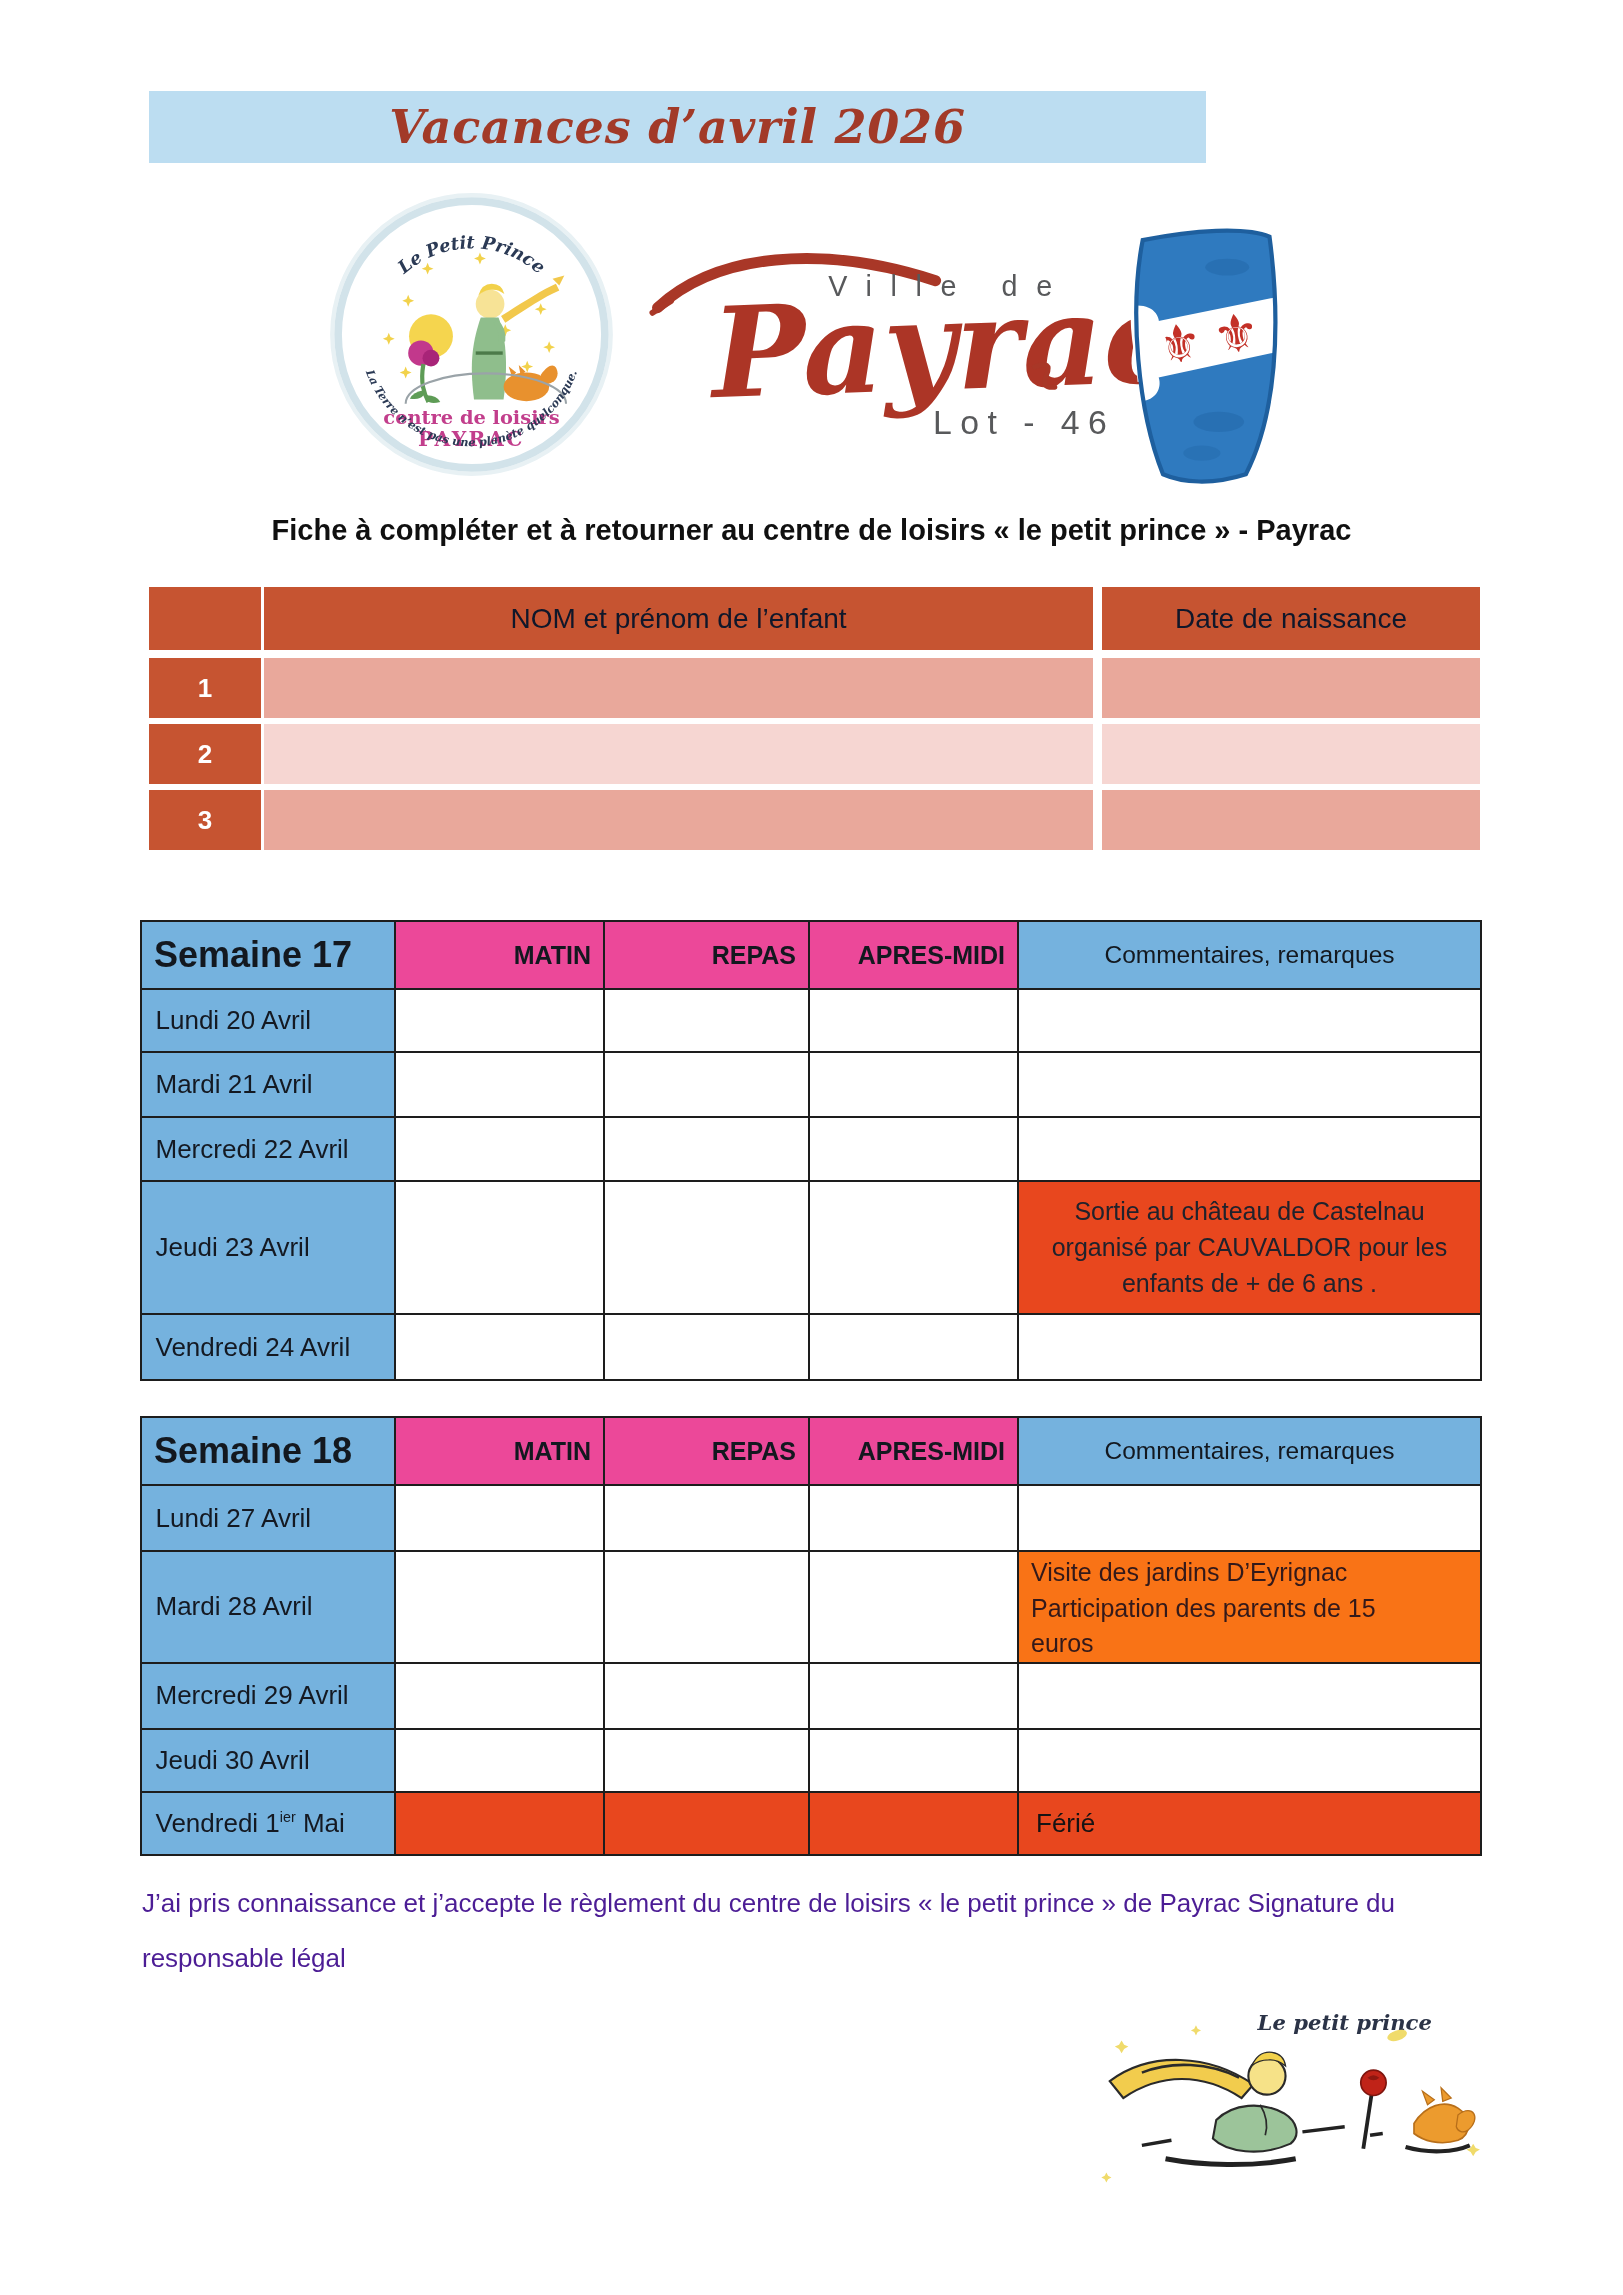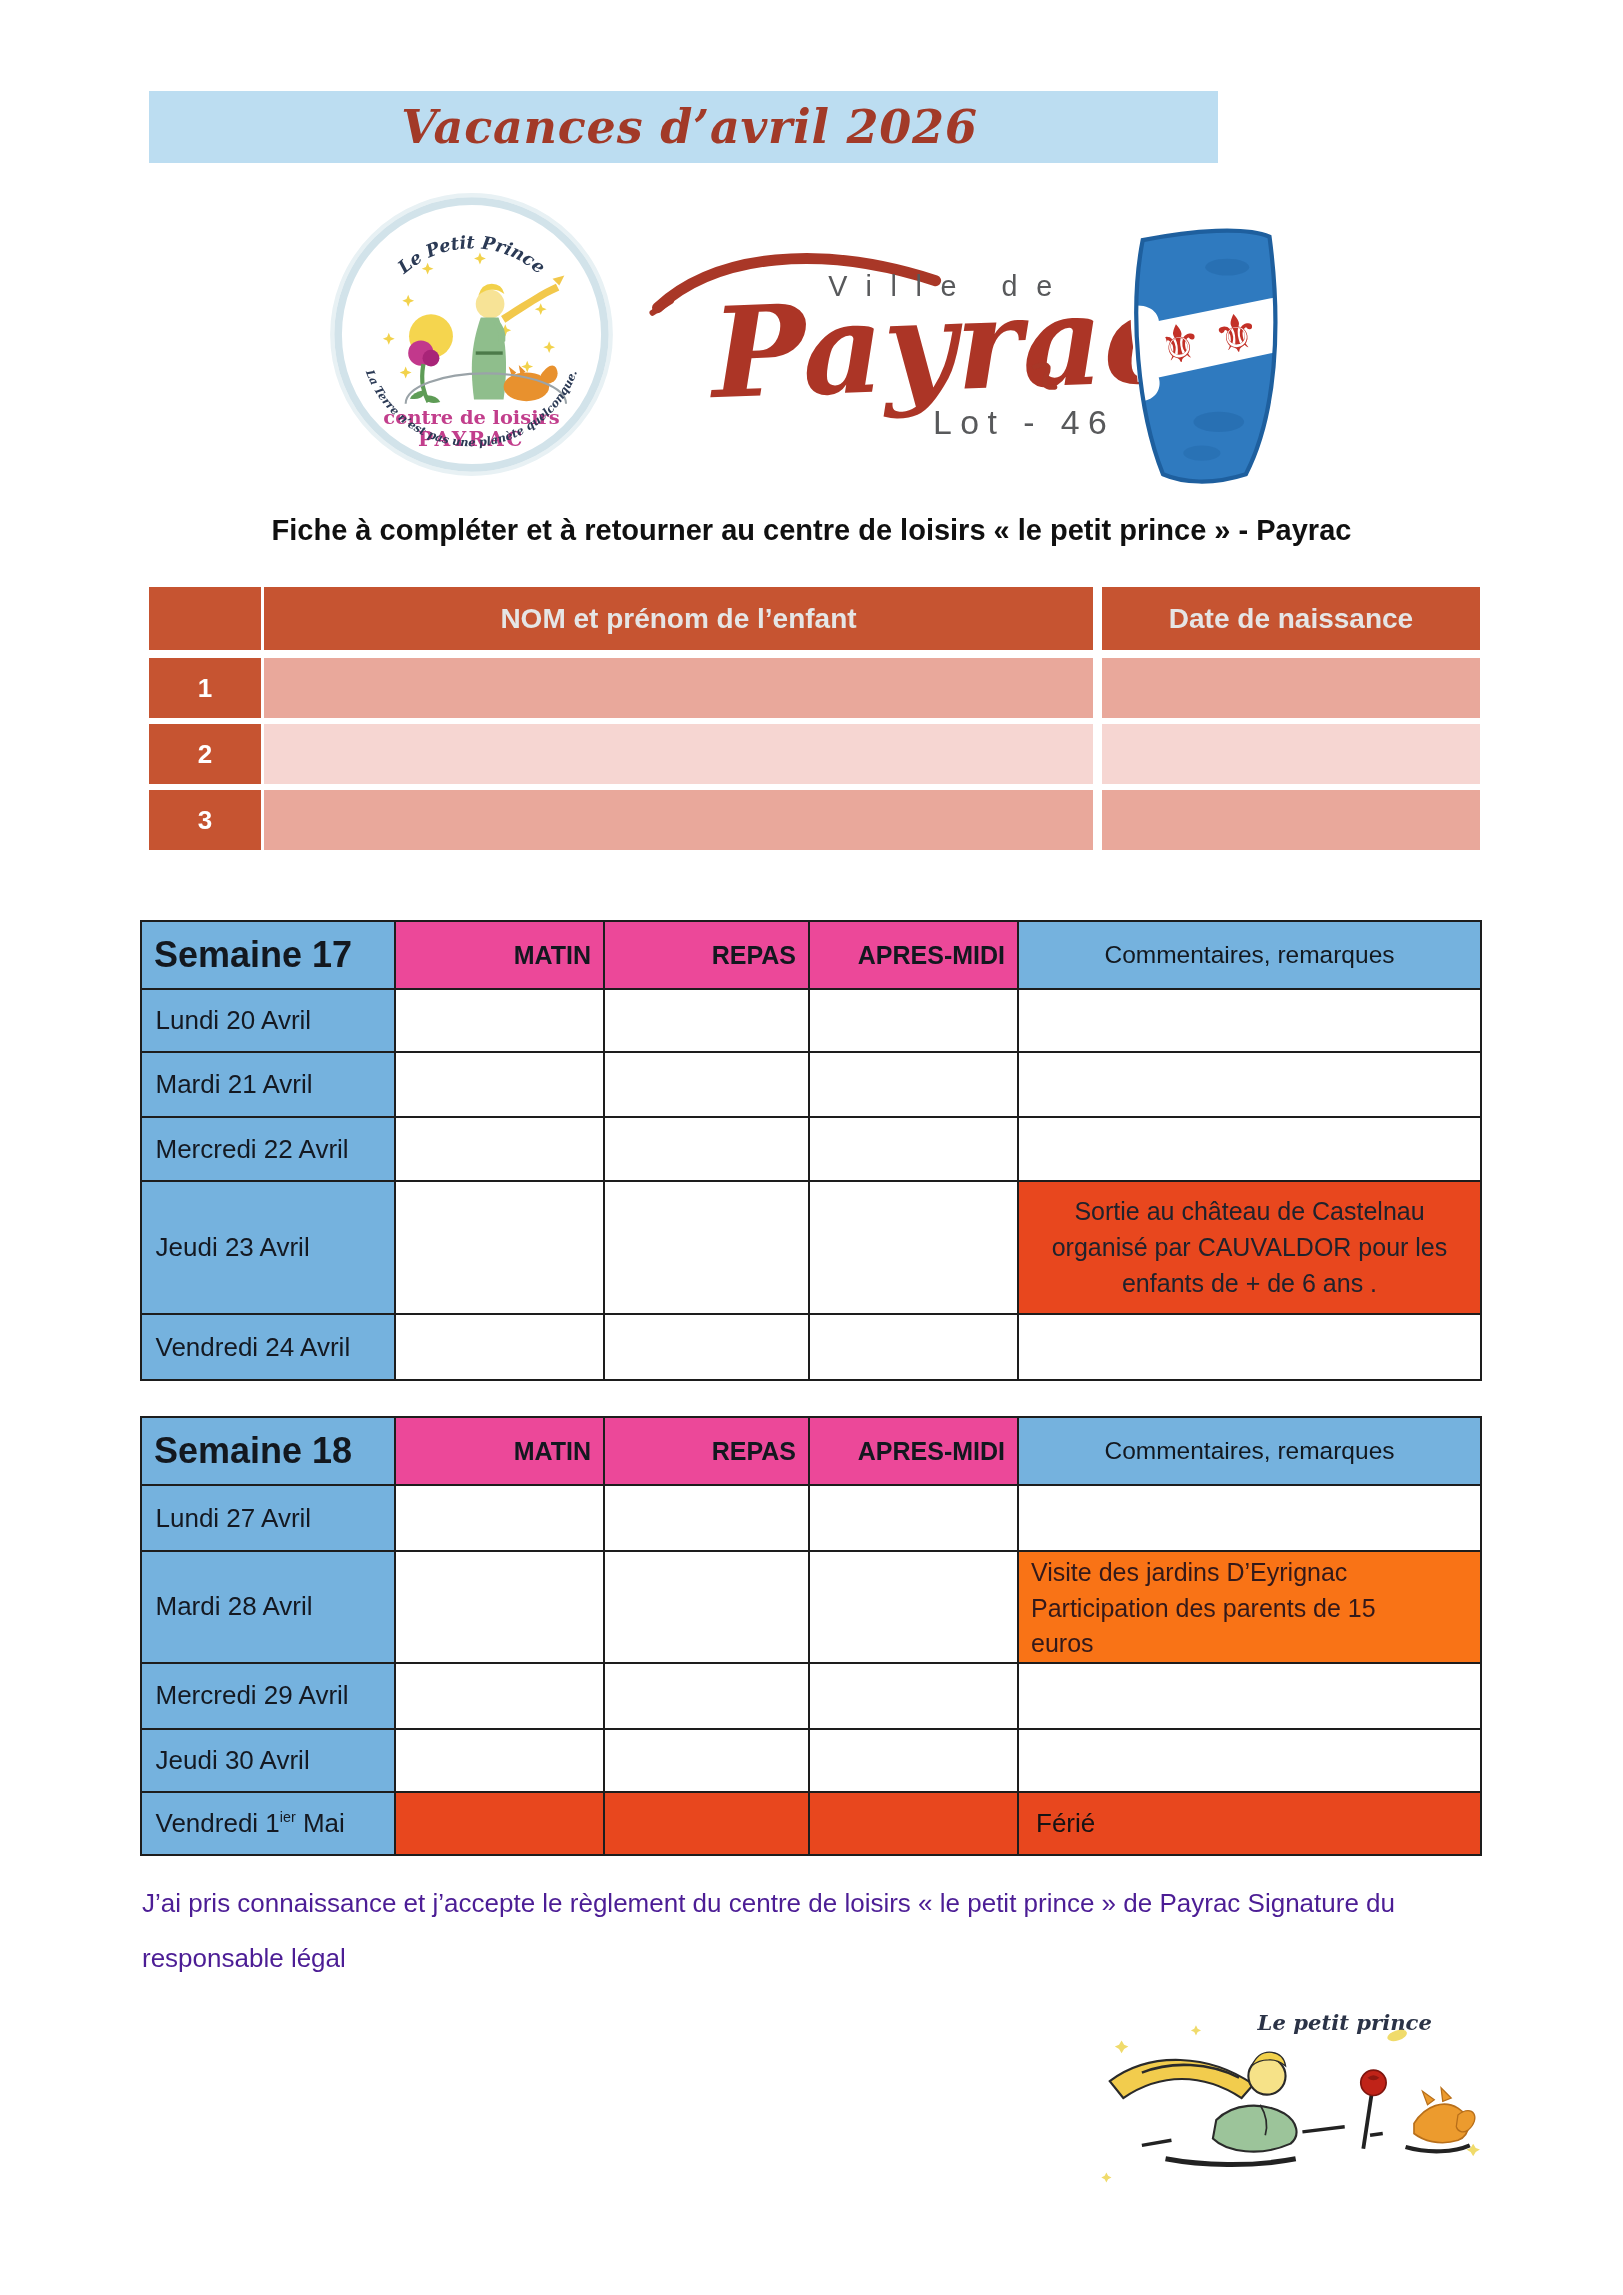--- a/index.html
+++ b/index.html
@@ -1,35 +1,35 @@
 <!DOCTYPE html>
 <html style="font-size:13.5px"><head>
 <meta charset="utf-8">
 <style>
   html,body{margin:0;padding:0;background:#ffffff;}
   .page{position:relative;width:1623px;height:2295px;background:#ffffff;overflow:hidden;
         font-family:"Liberation Sans","DejaVu Sans",sans-serif;color:#151515;}
 
   
   .banner{position:absolute;left:149px;top:91px;width:1057px;height:72px;background:#BCDDF1;
-          display:flex;align-items:center;justify-content:center;padding-left:12px;}
+          display:flex;align-items:center;justify-content:center;}
   .banner-title{font-family:"DejaVu Serif","Liberation Serif",serif;font-style:italic;font-weight:700;
           font-size:46px;color:#A23A28;letter-spacing:0.8px;}
 
   
   .badge-logo{position:absolute;left:328px;top:191px;width:287px;height:287px;}
   .city-logo{position:absolute;left:644px;top:213px;width:661px;height:279px;}
 
   
   .intro{position:absolute;left:0;top:514px;width:1623px;text-align:center;
          font-size:29px;font-weight:700;color:#101010;}
 
   
   .ct-cell{position:absolute;display:flex;align-items:center;justify-content:center;}
-  .ct-head{background:#C65431;color:#e5e5e5;font-weight:700;font-size:28px;}
+  .ct-head{background:#C65431;color:#0f172a;font-weight:400;font-size:28px;}
   .ct-num{background:#C65431;color:#ffffff;font-weight:700;font-size:26px;}
   .ct-row-a{background:#E9A89B;}
   .ct-row-b{background:#F6D6D2;}
 
   
   table.week{position:absolute;border-collapse:collapse;table-layout:fixed;}
   table.week td,table.week th{border:2.1px solid #1d1d1d;padding:12px;}
   .wk-title{background:#75B2DE;font-size:36px;font-weight:700;color:#13181f;
             text-align:left;padding-left:12px !important;}
   .wk-col{background:#ec4899;font-size:25px;font-weight:700;color:#13181f;text-align:right;}

